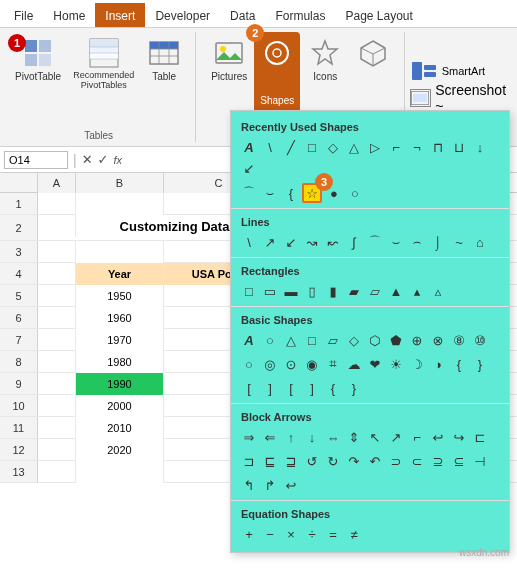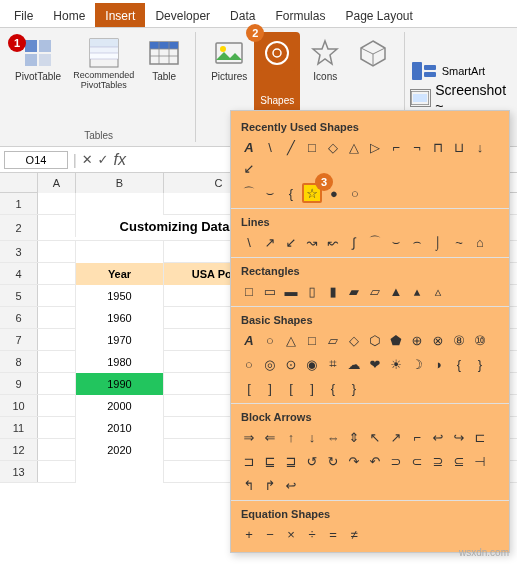--- a/index.html
+++ b/index.html
@@ -23,30 +23,30 @@
     .shapes-btn .icon-box { background: #c55a11; border-radius: 4px; }
     .shapes-btn .btn-label { color: #fff; margin-top: 24px; }
 
     
     .badge { position: absolute; width: 18px; height: 18px; border-radius: 50%; display: flex; align-items: center; justify-content: center; font-size: 11px; font-weight: bold; color: #fff; z-index: 10; }
     .badge-red { background: #c00; }
     .badge-orange { background: #e07020; }
     .badge-orange2 { background: #e07020; }
 
     
-    .shapes-panel { position: absolute; top: 110px; left: 230px; width: 280px; background: #fdba74; border: 1px solid #c8c8c8; box-shadow: 2px 3px 8px rgba(0,0,0,0.18); z-index: 100; padding: 6px 0; }
+    .shapes-panel { position: absolute; top: 110px; left: 230px; width: 280px; background: #5eead4; border: 1px solid #c8c8c8; box-shadow: 2px 3px 8px rgba(0,0,0,0.18); z-index: 100; padding: 6px 0; }
     .panel-section-title { font-size: 11px; font-weight: bold; color: #333; padding: 4px 10px 2px 10px; }
     .panel-shapes-row { display: flex; flex-wrap: wrap; padding: 2px 8px; gap: 1px; }
     .shape-item { width: 20px; height: 20px; display: flex; align-items: center; justify-content: center; cursor: pointer; font-size: 13px; color: #333; border-radius: 2px; }
     .shape-item.highlighted { background: #ffd700; border: 2px solid #e07020; }
     .divider { border: none; border-top: 1px solid #e0e0e0; margin: 3px 0; }
 
     
     .formula-bar { display: flex; align-items: center; height: 26px; border-bottom: 1px solid #d0d0d0; background: #fff; padding: 0 4px; gap: 3px; }
-    .name-box { width: 64px; border: 1px solid #bbb; padding: 2px 4px; font-size: 11px; text-align: center; }
+    .name-box { width: 64px; border: 1px solid #bbb; padding: 2px 4px; font-size: 11px; text-align: left; }
     .formula-sep { color: #bbb; font-size: 14px; margin: 0 2px; }
     .formula-input { flex: 1; border: none; outline: none; font-size: 12px; padding: 2px 4px; }
 
     
     .sheet { display: flex; flex-direction: column; }
     .col-headers { display: flex; height: 20px; border-bottom: 1px solid #d0d0d0; }
     .corner-cell { width: 38px; min-width: 38px; background: #f3f3f3; border-right: 1px solid #d0d0d0; }
     .col-header { height: 20px; background: #f3f3f3; border-right: 1px solid #d0d0d0; display: flex; align-items: center; justify-content: center; font-size: 11px; color: #333; }
     .col-a { width: 38px; min-width: 38px; }
     .col-b { width: 88px; min-width: 88px; }
@@ -199,21 +199,21 @@
       </div>
     </div>
   </div>
 </div>
 
 <div class="formula-bar">
   <input class="name-box" type="text" value="O14" style="">
   <span class="formula-sep">|</span>
   <span style="color:#555; font-size:13px; cursor:pointer;">✕</span>
   <span style="color:#555; font-size:13px; cursor:pointer; margin:0 2px;">✓</span>
-  <span style="color:#555; font-size:16px; font-style:italic; cursor:pointer; margin-right:4px;">fx</span>
+  <span style="color:#555; font-size:11px; font-style:italic; cursor:pointer; margin-right:4px;">fx</span>
   <input class="formula-input" type="text" value="" style="">
 </div>
 
 <div class="sheet">
 
   <div class="col-headers">
     <div class="corner-cell"></div>
     <div class="col-header col-a">A</div>
     <div class="col-header col-b">B</div>
     <div class="col-header" style="width:110px;">C</div>

